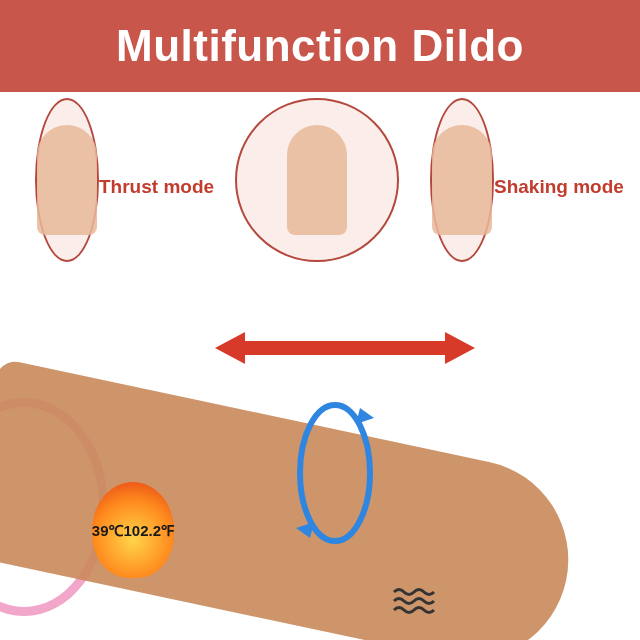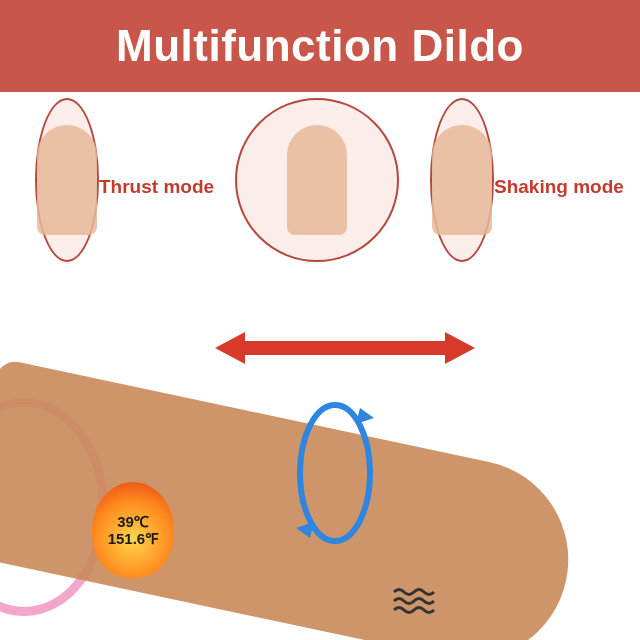--- a/index.html
+++ b/index.html
@@ -7,21 +7,21 @@
   .banner { position: absolute; left: 0; top: 0; width: 640px; height: 92px; background: #c9564a; display: flex; align-items: center; justify-content: center; }
   .banner-title { color: #ffffff; font-weight: bold; font-size: 44px; letter-spacing: 0.5px; }
   .mode { position: absolute; top: 98px; width: 170px; display: flex; flex-direction: row; align-items: center; }
   .mode-circle { width: 160px; height: 160px; border-radius: 50%; border: 2px solid #b5483d; background: #fbeeea; display: flex; align-items: center; justify-content: center; }
   .mode-shape { width: 60px; height: 110px; border-radius: 30px 30px 8px 8px; background: #e8b99a; opacity: 0.85; }
   .mode-label { margin-top: 14px; color: #c23c2e; font-weight: bold; font-size: 19px; white-space: nowrap; }
   .lower { position: absolute; left: 0; top: 318px; width: 640px; height: 322px; }
   .product-band { position: absolute; left: 0; top: 40px; width: 600px; height: 200px; background: #c98a5a; border-radius: 20px 100px 100px 20px; transform: rotate(12deg); transform-origin: left top; opacity: 0.9; }
   .arrow { position: absolute; left: 215px; top: 10px; width: 260px; height: 40px; }
   .rotate-icon { position: absolute; left: 290px; top: 80px; width: 90px; height: 150px; }
-  .heat-badge { position: absolute; left: 92px; top: 164px; width: 82px; height: 96px; border-radius: 50% 50% 45% 45%; background: radial-gradient(circle at 50% 60%, #ffd54a 0%, #ff8a1e 55%, #e23a12 100%); display: flex; flex-direction: column; align-items: center; justify-content: center; }
+  .heat-badge { position: absolute; left: 92px; top: 164px; width: 82px; height: 96px; border-radius: 50% 50% 45% 45%; background: radial-gradient(circle at 50% 60%, #ffd54a 0%, #ff8a1e 55%, #e23a12 100%); display: flex; flex-direction: row; align-items: center; justify-content: center; }
   .heat-text { color: #1a1a1a; font-weight: bold; font-size: 15px; line-height: 17px; }
   .wave-icon { position: absolute; left: 392px; top: 268px; width: 44px; height: 30px; }
   .left-arc { position: absolute; left: -60px; top: 80px; width: 150px; height: 200px; border: 9px solid #f2a6c9; border-radius: 50%; }
 </style>
 </head>
 <body>
 
 <div class="banner">
   <span class="banner-title">Multifunction Dildo</span>
 </div>
@@ -55,21 +55,21 @@
   </svg>
 
   <svg class="rotate-icon" viewBox="0 0 90 150">
     <ellipse cx="45" cy="75" rx="35" ry="68" fill="none" stroke="#2f86e0" stroke-width="6"></ellipse>
     <polygon points="70,10 84,20 66,26" fill="#2f86e0"></polygon>
     <polygon points="20,140 6,130 24,124" fill="#2f86e0"></polygon>
   </svg>
 
   <div class="heat-badge">
     <span class="heat-text">39℃</span>
-    <span class="heat-text">151.6℉</span>
+    <span class="heat-text">102.2℉</span>
   </div>
 
   <svg class="wave-icon" viewBox="0 0 44 30">
     <path d="M2 6 q5 -5 10 0 t10 0 t10 0 t10 0" fill="none" stroke="#333" stroke-width="3"></path>
     <path d="M2 15 q5 -5 10 0 t10 0 t10 0 t10 0" fill="none" stroke="#333" stroke-width="3"></path>
     <path d="M2 24 q5 -5 10 0 t10 0 t10 0 t10 0" fill="none" stroke="#333" stroke-width="3"></path>
   </svg>
 </div>
 
 </body></html>

